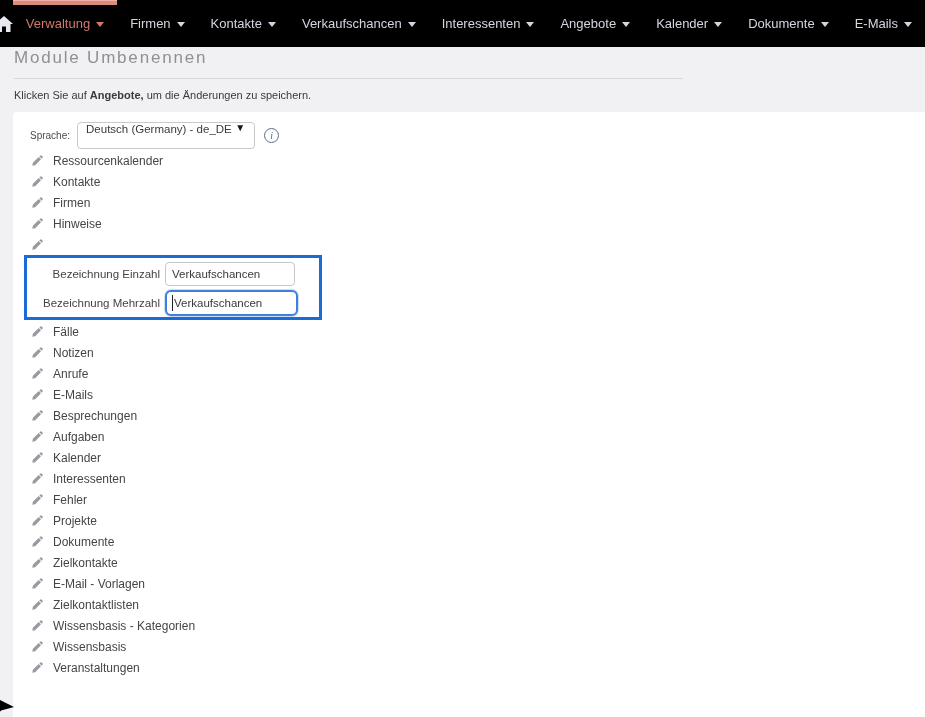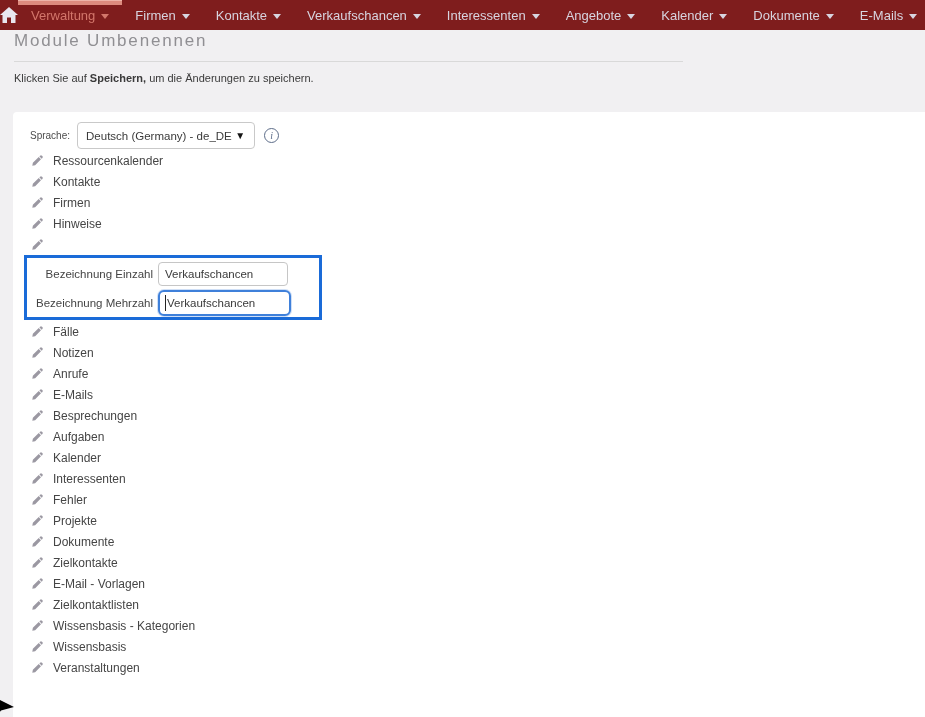--- a/index.html
+++ b/index.html
@@ -6,24 +6,25 @@
   html, body { width: 925px; height: 717px; }
   body {
     font-family: "Liberation Sans", sans-serif;
     background: #f1f0f2;
     position: relative;
     overflow: hidden;
   }
 
   
   .topnav {
-    height: 30px;
-    background: #7f1d1d;
+    height: 47px;
+    background: #000000;
     display: flex;
     align-items: stretch;
+    justify-content: flex-end;
   }
   .home-btn {
     width: 48px;
     display: flex; align-items: center; justify-content: center;
     cursor: pointer;
   }
   .nav-item {
     position: relative;
     display: flex; align-items: center;
     padding: 0 13px;
@@ -87,21 +88,21 @@
     height: 27px;
     display: flex;
     align-items: center;
   }
   .language-label { font-size: 10px; color: #4c4c4c; margin-right: 7px; }
   .language-select {
     width: 178px; height: 27px;
     background: #fff;
     border: 1px solid #c9c9c9;
     border-radius: 4px;
-    display: flex; align-items: center; justify-content: space-between;
+    display: flex; align-items: flex-start; justify-content: space-between;
     padding: 0 9px 0 8px;
     font-size: 11.5px;
     color: #3a3a3a;
     cursor: pointer;
   }
   .select-arrow { font-size: 10px; color: #141414; line-height: 1; }
   .info-icon {
     width: 15px; height: 15px;
     margin-left: 9px;
     border: 1.4px solid #5d6d89;
@@ -131,21 +132,21 @@
     color: #454545;
   }
 
   
   .edit-box {
     margin-left: 11px;
     width: 298px;
     height: 65px;
     border: 3px solid #1a6bd8;
     background: #fff;
-    padding: 3px 0 0 9px;
+    padding: 3px 0 0 16px;
   }
   .edit-row {
     display: flex; align-items: center;
     height: 26px;
     margin-bottom: 3px;
   }
   .edit-label {
     width: 122px;
     text-align: right;
     font-size: 11.5px;
@@ -233,21 +234,21 @@
       <div class="nav-item" data-name="nav-item-e-mails">
         <span data-name="nav-item-label">E-Mails</span>
         <span class="caret" data-name="caret-down-icon"></span>
       </div>
     </div>
 </nav>
 
 <header class="page-header" data-name="page-header">
   <h1 class="page-title" data-name="page-title">Module Umbenennen</h1>
   <div class="title-divider" data-name="title-divider"></div>
-  <div class="instruction" data-name="save-instruction"><span data-name="instruction-prefix">Klicken Sie auf </span><b data-name="instruction-bold">Speichern,</b><span data-name="instruction-suffix"> um die Änderungen zu speichern.</span></div>
+  <div class="instruction" data-name="save-instruction"><span data-name="instruction-prefix">Klicken Sie auf </span><b data-name="instruction-bold">Angebote,</b><span data-name="instruction-suffix"> um die Änderungen zu speichern.</span></div>
 </header>
 
 <main class="panel" data-name="content-panel">
 
   <div class="language-row" data-name="language-row">
     <span class="language-label" data-name="language-label">Sprache:</span>
     <div class="language-select" data-name="language-select">
       <span data-name="language-select-value">Deutsch (Germany) - de_DE</span>
       <span class="select-arrow" data-name="dropdown-arrow-icon">▼</span>
     </div>

